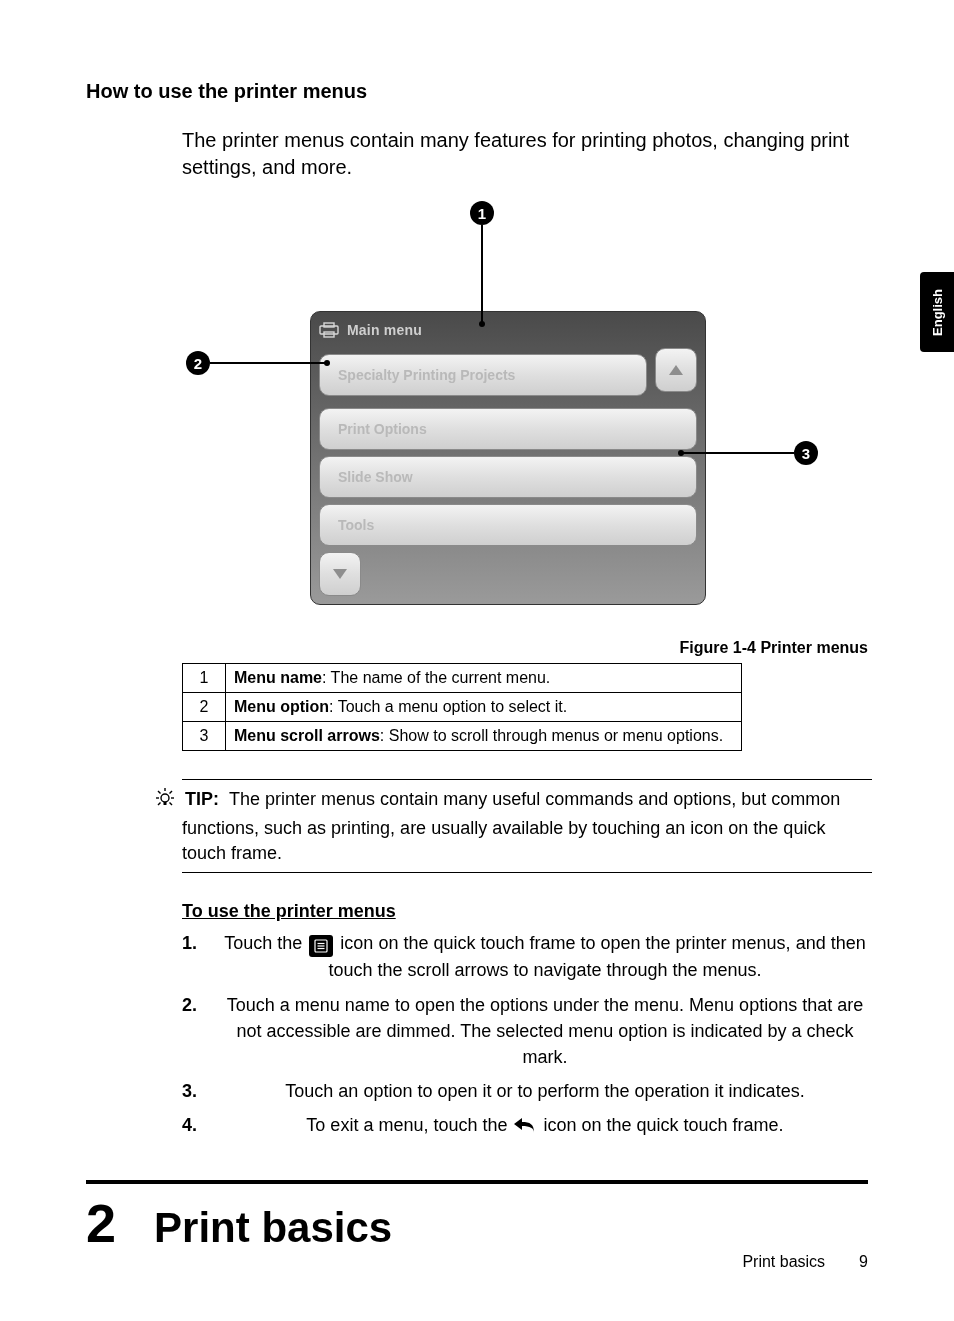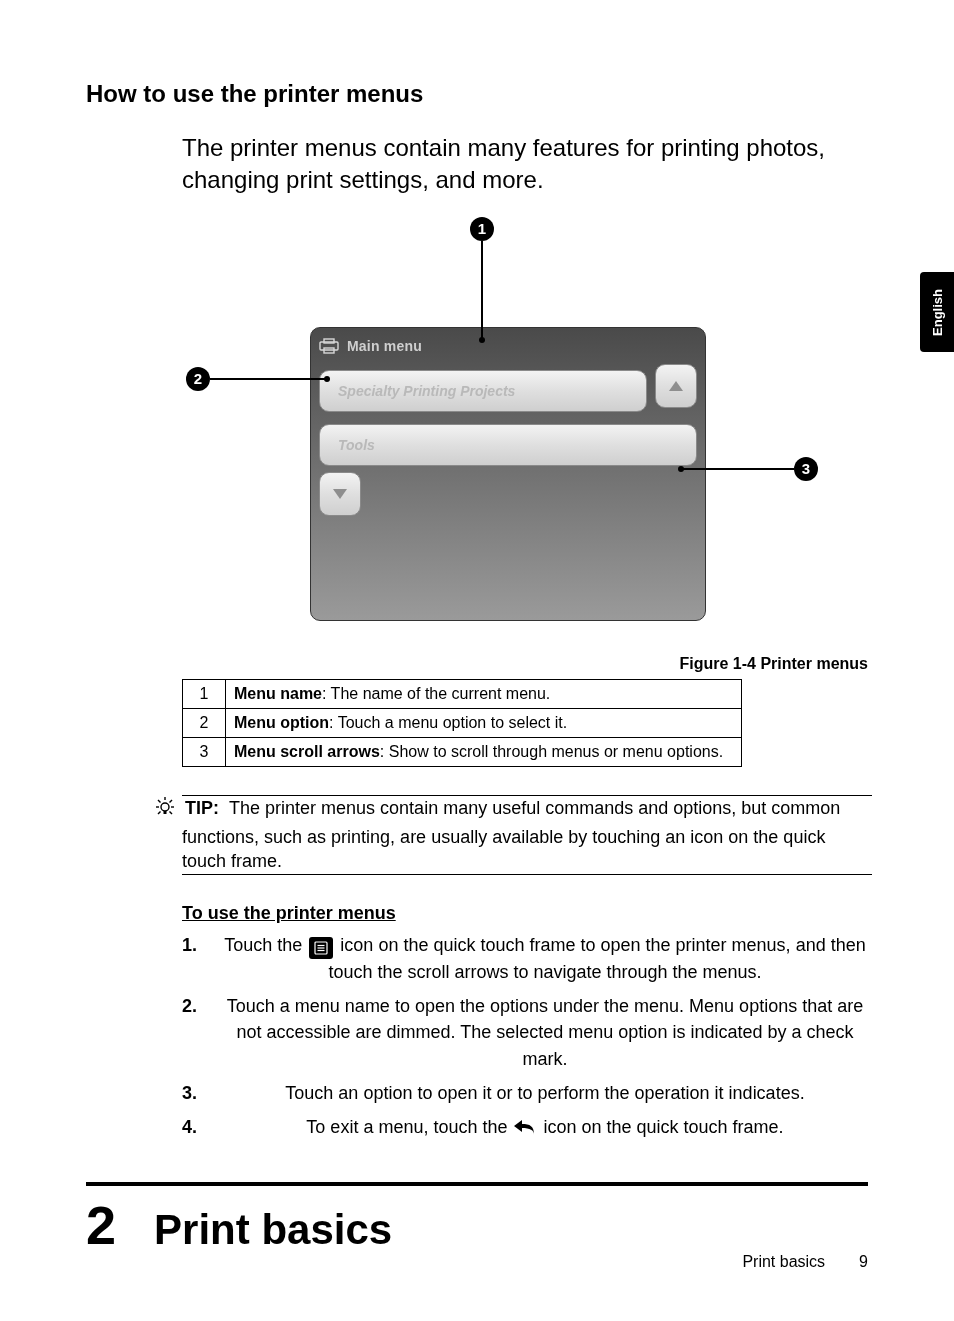--- a/index.html
+++ b/index.html
@@ -14,26 +14,26 @@
     position: relative;
   }
   .page {
     position: relative;
     width: 954px;
     height: 1321px;
     box-sizing: border-box;
     padding: 80px 86px 50px 86px;
   }
   .section-heading {
-    font-size: 24px;
+    font-size: 20px;
     font-weight: bold;
     margin: 0 0 24px 0;
   }
   .intro {
-    font-size: 24px;
+    font-size: 20px;
     line-height: 1.35;
     margin: 8px 0 20px 96px;
   }
   .side-tab {
     position: absolute;
     right: 0;
     top: 272px;
     width: 34px;
     height: 80px;
     background: #000;
@@ -119,21 +119,20 @@
     border: 1px solid #8a8a8a;
     background: linear-gradient(#f3f3f3 0%, #dfdfdf 50%, #cfcfcf 100%);
     display: flex;
     align-items: center;
     padding-left: 18px;
     color: #b9b9b9;
     font-size: 14px;
     font-weight: bold;
     box-sizing: border-box;
     position: relative;
-    font-style: italic;
   }
   .menu-row {
     display: flex;
     gap: 8px;
   }
   .menu-row .menu-item { flex: 1; }
   .scroll-btn {
     width: 40px;
     height: 42px;
     border-radius: 10px;
@@ -161,21 +160,21 @@
     vertical-align: top;
   }
   table.legend td.num {
     width: 26px;
     text-align: center;
   }
   .tip-block {
     margin: 28px 0 0 96px;
     border-top: 1px solid #000;
     border-bottom: 1px solid #000;
-    padding: 0 0;
+    padding: 7px 0;
     width: 690px;
     font-size: 18px;
     line-height: 1.38;
     position: relative;
   }
   .tip-icon {
     display: inline-block;
     vertical-align: -4px;
     margin-right: 4px;
     margin-left: -28px;
@@ -291,20 +290,26 @@
         <div class="menu-item">
           <span>Specialty Printing Projects</span>
         </div>
         <div class="scroll-btn">
           <svg width="16" height="12" viewBox="0 0 16 12">
             <polygon points="8,1 15,11 1,11" fill="#8e8e8e"></polygon>
           </svg>
         </div>
       </div>
 
+      <div class="menu-item">
+        <span>Print Options</span>
+      </div>
+      <div class="menu-item">
+        <span>Slide Show</span>
+      </div>
       <div class="menu-item">
         <span>Tools</span>
       </div>
 
       <div class="menu-row">
         <div class="scroll-btn">
           <svg width="16" height="12" viewBox="0 0 16 12">
             <polygon points="1,1 15,1 8,11" fill="#8e8e8e"></polygon>
           </svg>
         </div>

